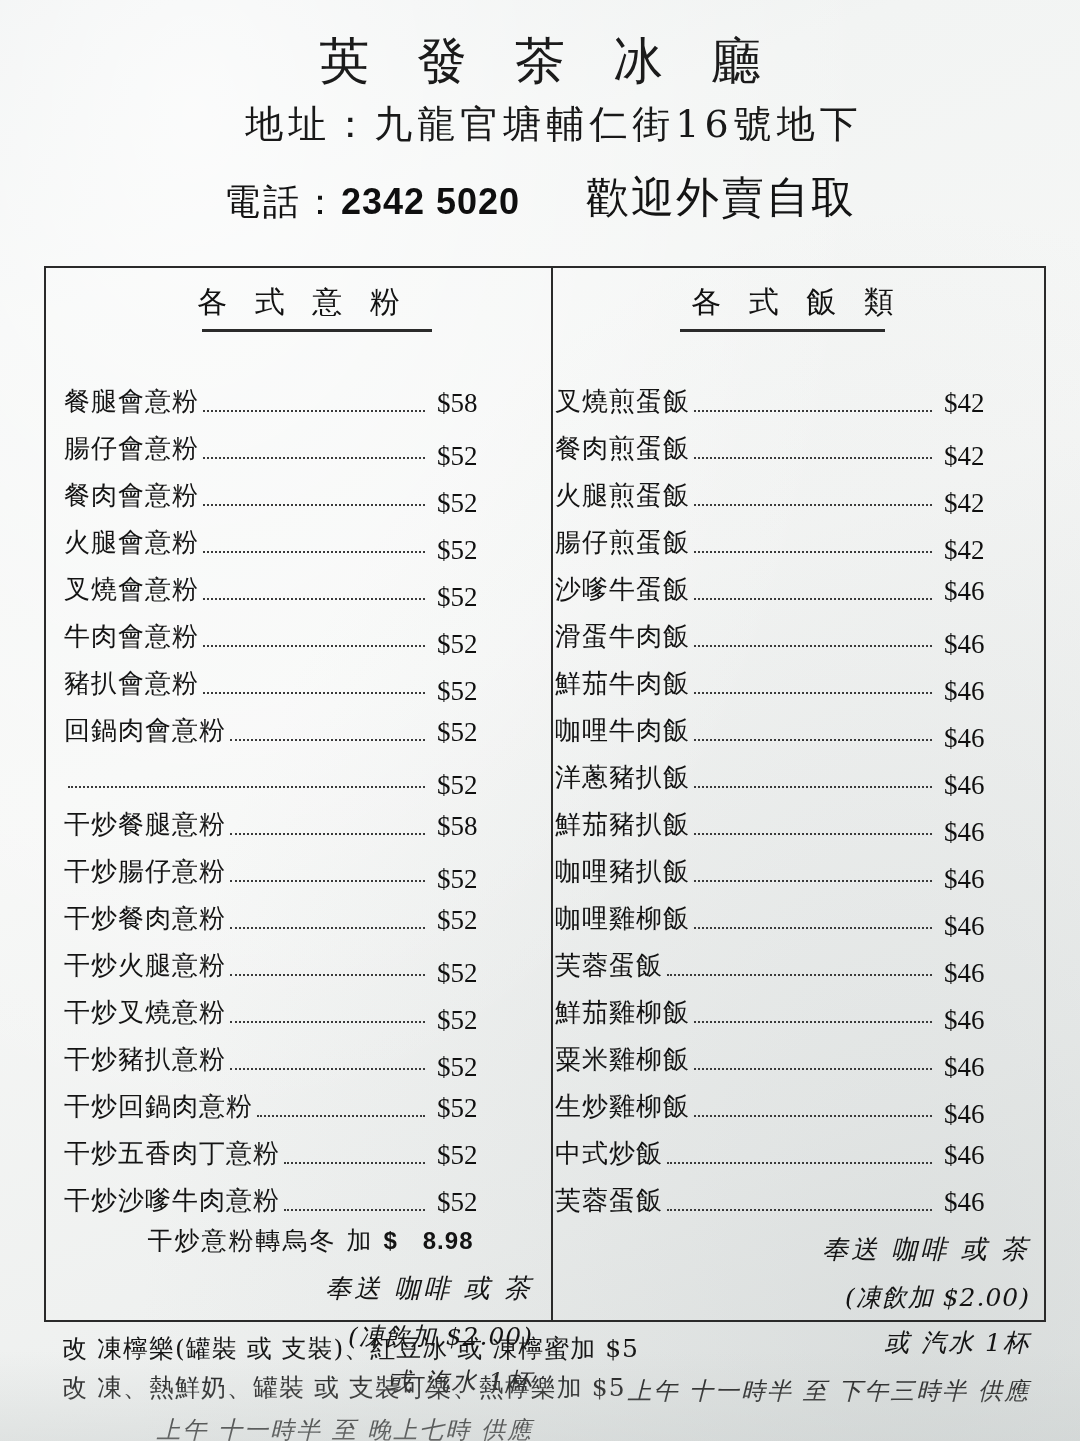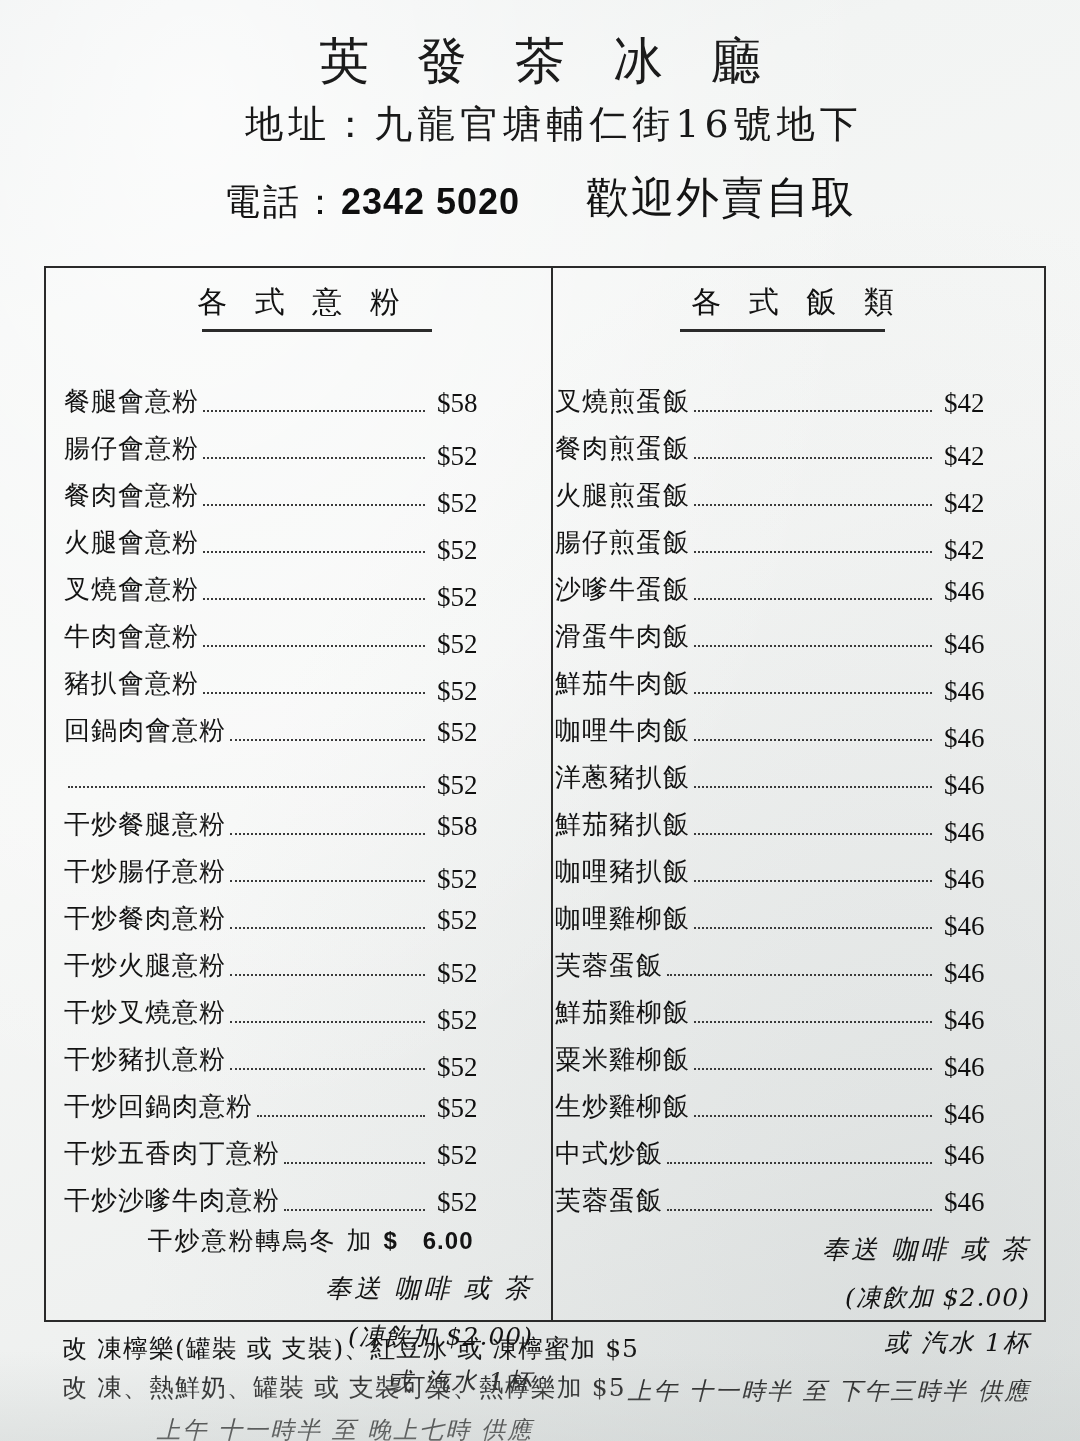--- a/index.html
+++ b/index.html
@@ -327,21 +327,21 @@
           </div>
           <div class="item">
             <span class="name">干炒沙嗲牛肉意粉</span>
             <span class="dots"></span>
             <span class="price">$52</span>
           </div>
         </div>
 
         <div class="upgrade">
           <span>干炒意粉轉烏冬 加</span>
-          <span class="amt">$　6.00</span>
+          <span class="amt">$　8.98</span>
         </div>
 
         <div class="notes">
           <div class="n1">奉送 咖啡 或 茶</div>
           <div class="n2">(凍飲加 $2.00)</div>
           <div class="n3">或 汽水 1杯</div>
           <div class="n4">上午 十一時半 至 晚上七時 供應</div>
         </div>
       </div>
 

